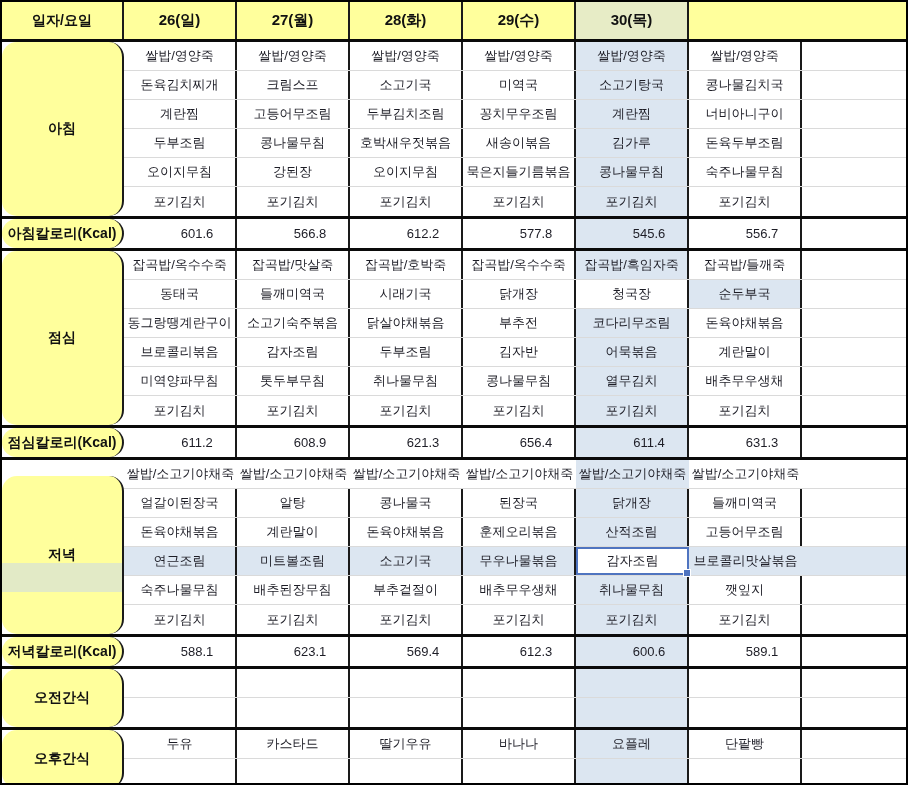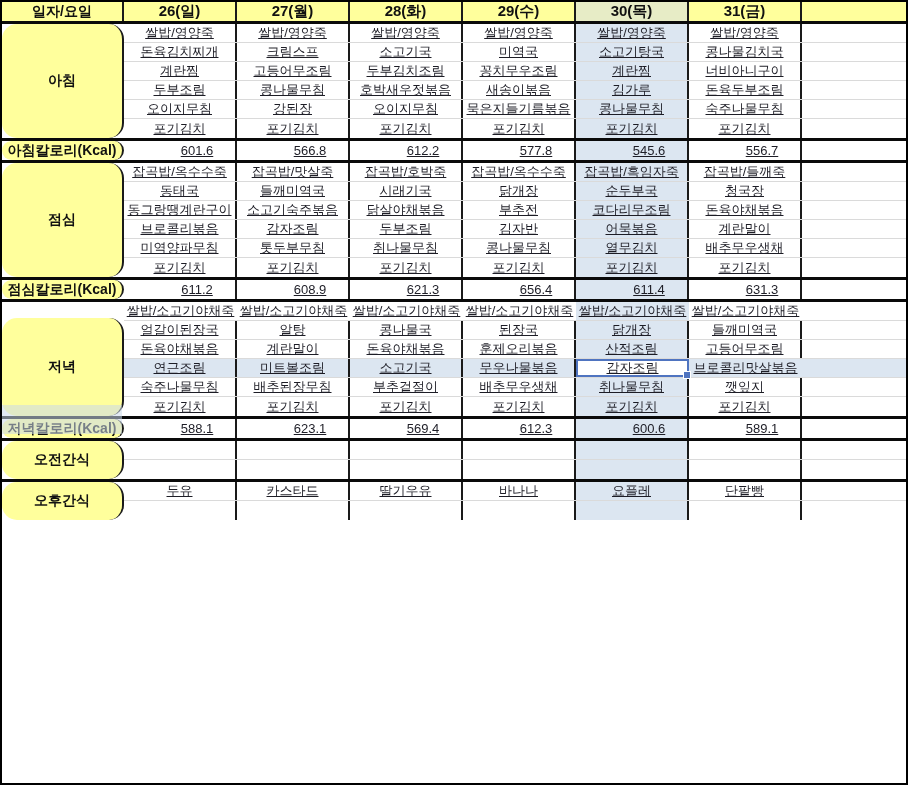--- a/index.html
+++ b/index.html
@@ -11,31 +11,31 @@
   }
   .band{display:flex;border-bottom:3px solid #0a0a0a;box-sizing:border-box;}
   .band.last{border-bottom:none;}
   .lbl{
     width:122px;flex:0 0 122px;box-sizing:border-box;
     background:#ffff9c;border-right:2px solid #1a1a1a;
     display:flex;align-items:center;justify-content:center;
     font-weight:bold;font-size:14px;color:#111;white-space:nowrap;border-radius:15px;
   }
   .rows{flex:1;display:flex;flex-direction:column;min-width:0;}
-  .r{display:flex;height:19px;box-sizing:border-box;border-bottom:1px solid #dadada;text-decoration:underline;}
+  .r{display:flex;height:29px;box-sizing:border-box;border-bottom:1px solid #dadada;}
   .rows .r:last-child{border-bottom:none;}
   .c{
     width:113px;flex:0 0 113px;box-sizing:border-box;
     border-right:2px solid #1a1a1a;
     display:flex;align-items:center;justify-content:center;
     font-size:13px;white-space:nowrap;background:#fff;position:relative;
   }
   .c.end{flex:1 1 auto;width:auto;border-right:none;}
   
-  .hdr{height:22px;border-bottom:3px solid #0a0a0a;}
+  .hdr{height:40px;border-bottom:3px solid #0a0a0a;}
   .hdr .c{background:#ffff9c;font-weight:bold;font-size:15px;color:#111;}
   .hdr .corner{width:122px;flex:0 0 122px;font-size:14px;}
   .hdr .hsel{background:#e7ecc6;}
   
   .b{background:#dce6f1;}
   
   .hlrow .c{background:#dce6f1;text-align:right;}
   .hlrow .nbr{border-right:none;}
   
   .ov .c{border-right:none;overflow:visible;}
@@ -54,21 +54,20 @@
 
 <div id="sheet">
 
   <div class="band hdr">
     <div class="c corner">일자/요일</div>
     <div class="c">26(일)</div>
     <div class="c">27(월)</div>
     <div class="c">28(화)</div>
     <div class="c">29(수)</div>
     <div class="c hsel">30(목)</div>
-    <div class="c">31(금)</div>
     <div class="c end"></div>
   </div>
 
   <div class="band">
     <div class="lbl">아침</div>
     <div class="rows">
       <div class="r">
         <div class="c">쌀밥/영양죽</div>
         <div class="c">쌀밥/영양죽</div>
         <div class="c">쌀밥/영양죽</div>
@@ -150,22 +149,22 @@
         <div class="c">잡곡밥/옥수수죽</div>
         <div class="c b">잡곡밥/흑임자죽</div>
         <div class="c">잡곡밥/들깨죽</div>
         <div class="c end"></div>
       </div>
       <div class="r">
         <div class="c">동태국</div>
         <div class="c">들깨미역국</div>
         <div class="c">시래기국</div>
         <div class="c">닭개장</div>
+        <div class="c">청국장</div>
         <div class="c b">순두부국</div>
-        <div class="c">청국장</div>
         <div class="c end"></div>
       </div>
       <div class="r">
         <div class="c">동그랑땡계란구이</div>
         <div class="c">소고기숙주볶음</div>
         <div class="c">닭살야채볶음</div>
         <div class="c">부추전</div>
         <div class="c b">코다리무조림</div>
         <div class="c">돈육야채볶음</div>
         <div class="c end"></div>

